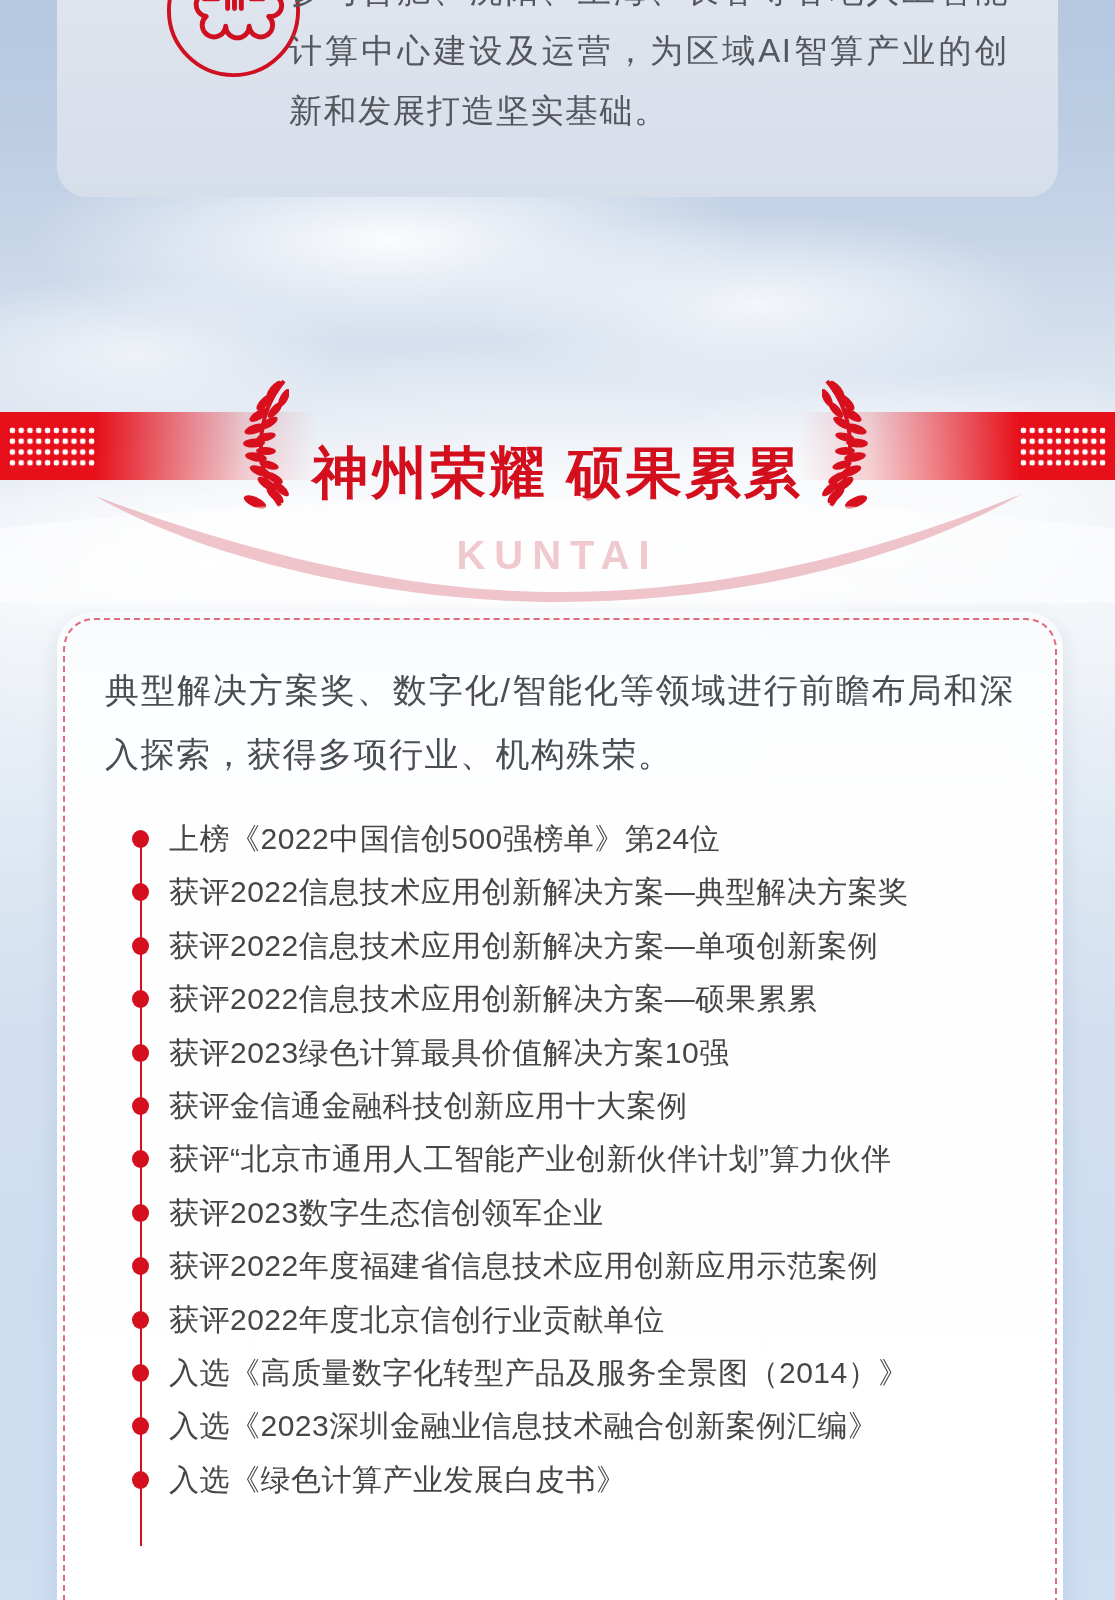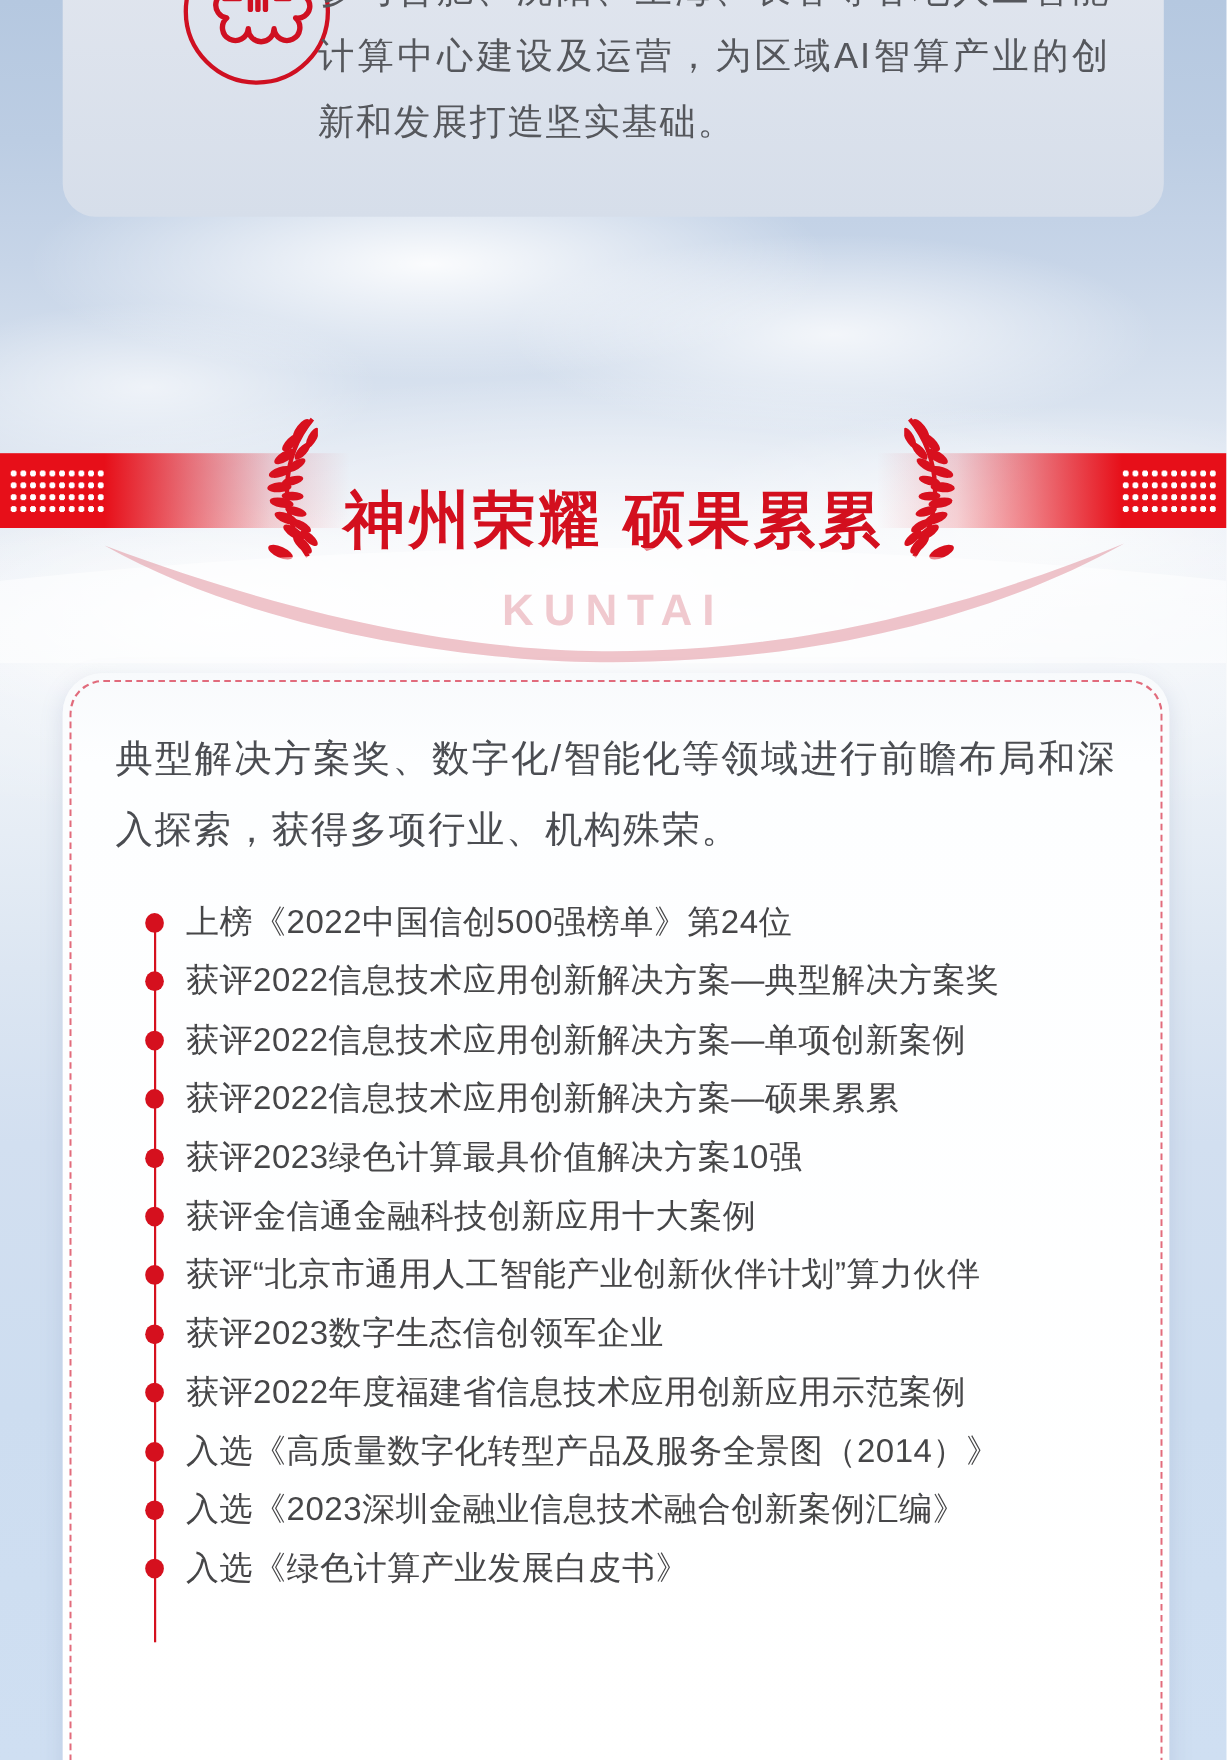--- a/index.html
+++ b/index.html
@@ -184,17 +184,18 @@
   <ul class="honor-list">
       <li class="honor-item"><span class="honor-bullet"></span><span>上榜《2022中国信创500强榜单》第24位</span></li>
       <li class="honor-item"><span class="honor-bullet"></span><span>获评2022信息技术应用创新解决方案—典型解决方案奖</span></li>
       <li class="honor-item"><span class="honor-bullet"></span><span>获评2022信息技术应用创新解决方案—单项创新案例</span></li>
       <li class="honor-item"><span class="honor-bullet"></span><span>获评2022信息技术应用创新解决方案—硕果累累</span></li>
       <li class="honor-item"><span class="honor-bullet"></span><span>获评2023绿色计算最具价值解决方案10强</span></li>
       <li class="honor-item"><span class="honor-bullet"></span><span>获评金信通金融科技创新应用十大案例</span></li>
       <li class="honor-item"><span class="honor-bullet"></span><span>获评“北京市通用人工智能产业创新伙伴计划”算力伙伴</span></li>
       <li class="honor-item"><span class="honor-bullet"></span><span>获评2023数字生态信创领军企业</span></li>
       <li class="honor-item"><span class="honor-bullet"></span><span>获评2022年度福建省信息技术应用创新应用示范案例</span></li>
+      <li class="honor-item"><span class="honor-bullet"></span><span>获评2022年度北京信创行业贡献单位</span></li>
       <li class="honor-item"><span class="honor-bullet"></span><span>入选《高质量数字化转型产品及服务全景图（2014）》</span></li>
       <li class="honor-item"><span class="honor-bullet"></span><span>入选《2023深圳金融业信息技术融合创新案例汇编》</span></li>
       <li class="honor-item"><span class="honor-bullet"></span><span>入选《绿色计算产业发展白皮书》</span></li>
     </ul>
 </div>
 
 </body></html>

